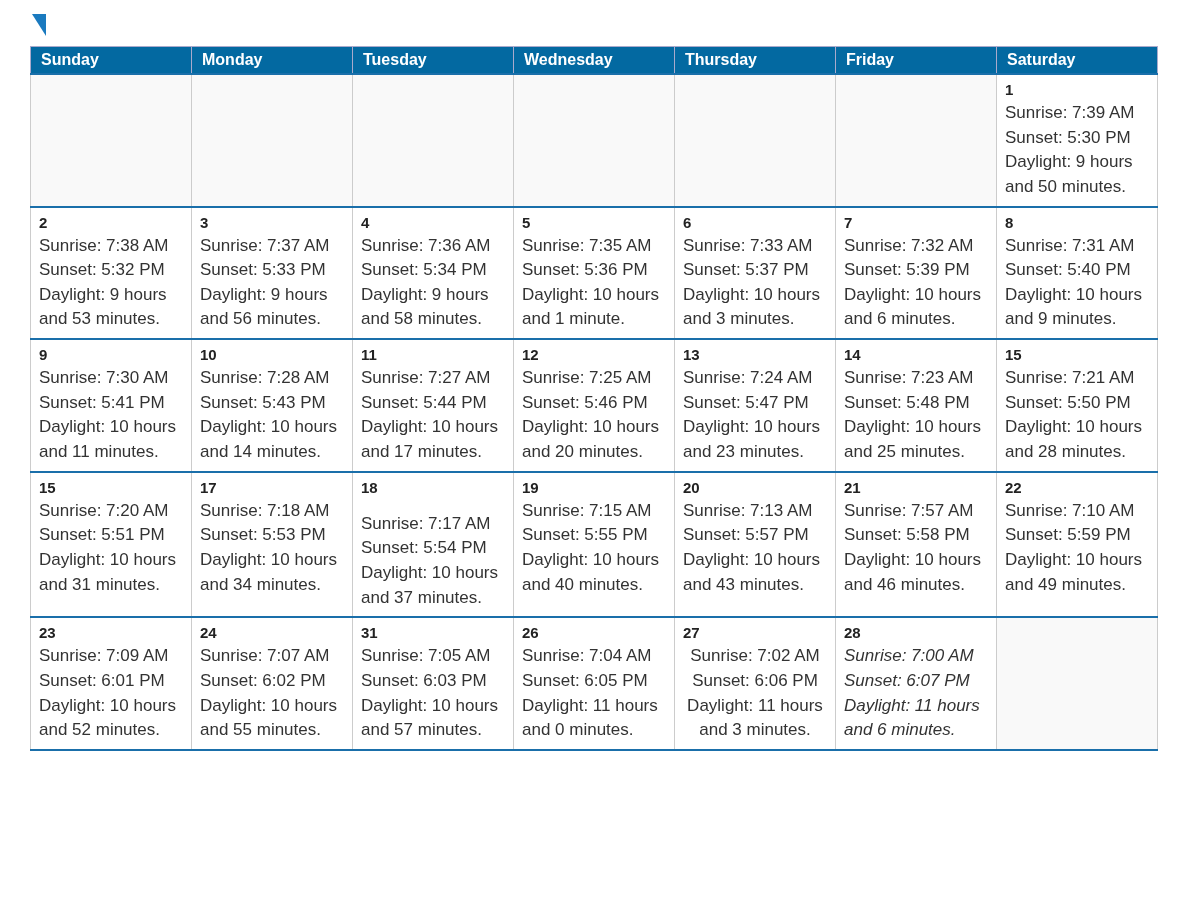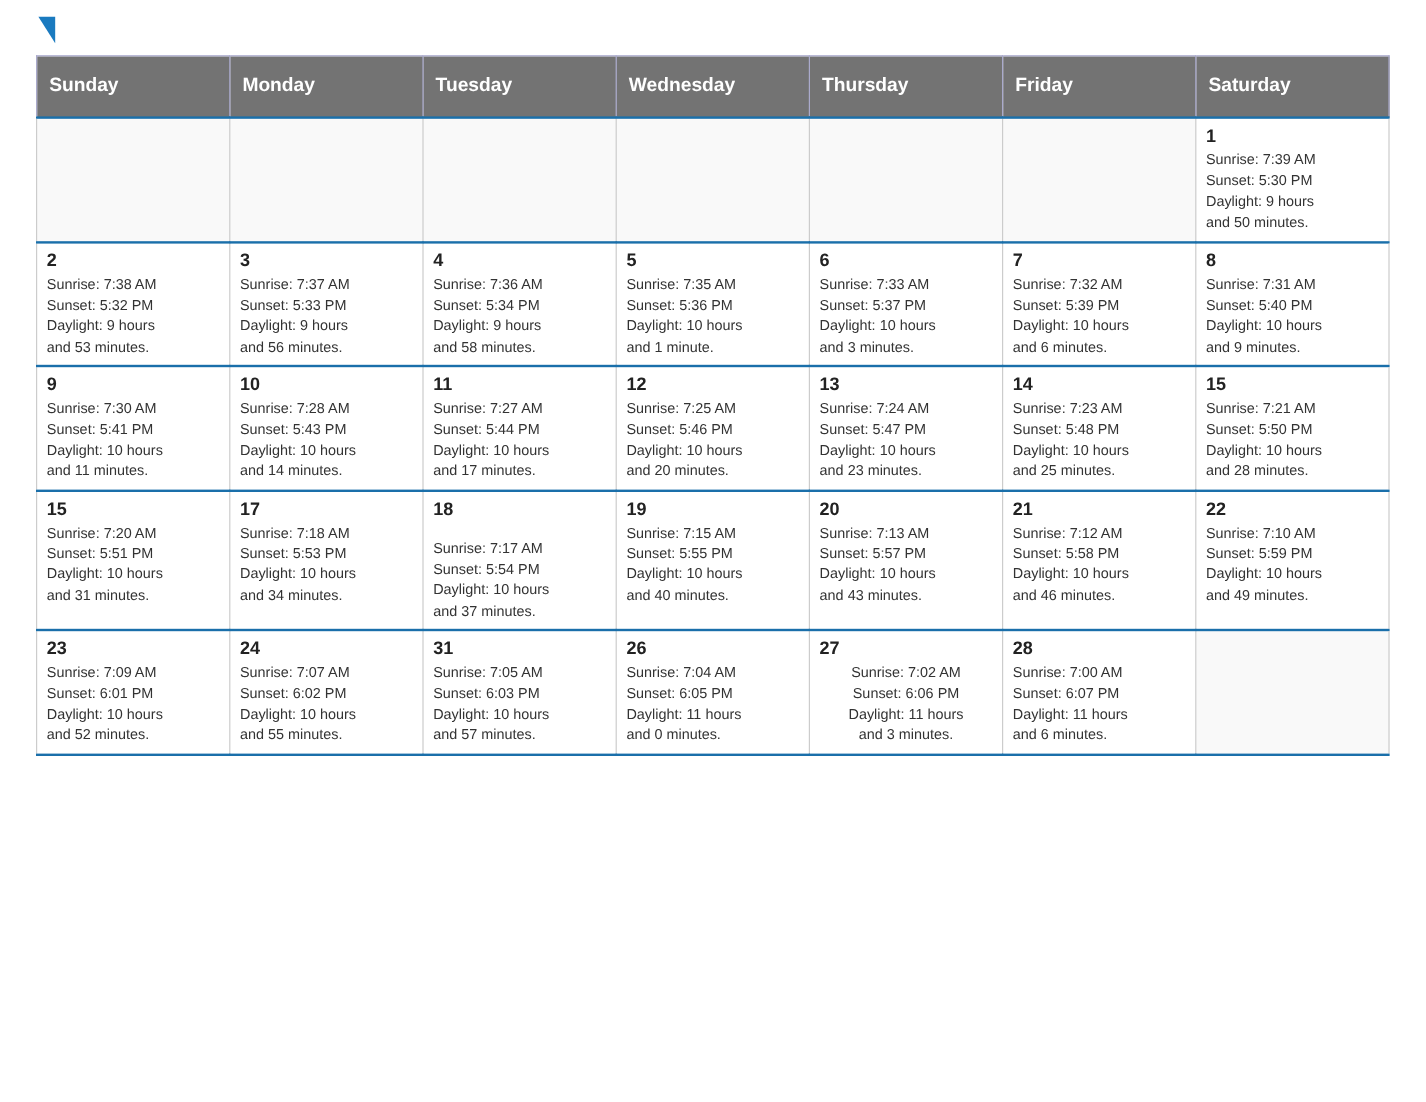--- a/index.html
+++ b/index.html
@@ -53,25 +53,25 @@
       font-size: 22px;
       color: #444;
       margin-top: 4px;
     }
     .calendar {
       width: 100%;
       border-collapse: collapse;
       margin-top: 8px;
     }
     .calendar th {
-      background-color: #737373;
+      background-color: #0369a1;
       color: #fff;
       font-size: 16px;
       font-weight: bold;
-      padding: 16px 10px;
+      padding: 4px 10px;
       text-align: left;
       border: 1px solid #aac;
     }
     .calendar td {
       border: 1px solid #ccc;
       vertical-align: top;
       padding: 6px 8px;
       width: 14.28%;
       min-height: 110px;
       font-size: 13px;
@@ -81,21 +81,21 @@
       border-bottom: 2px solid #1a6faa;
     }
     .day-number {
       font-size: 15px;
       font-weight: bold;
       color: #222;
       display: block;
       margin-bottom: 3px;
     }
     .day-info {
-      font-size: 12px;
+      font-size: 17px;
       color: #333;
       line-height: 1.45;
     }
     .empty-cell {
       background: #f9f9f9;
     }
     .logo-wrapper {
       display: flex;
       flex-direction: column;
     }
@@ -284,21 +284,21 @@
         </td>
         <td>
           <span class="day-number">20</span>
           <div class="day-info" style="white-space: pre-line;">Sunrise: 7:13 AM
 Sunset: 5:57 PM
 Daylight: 10 hours
 and 43 minutes.</div>
         </td>
         <td>
           <span class="day-number">21</span>
-          <div class="day-info" style="white-space: pre-line;">Sunrise: 7:12 AM
+          <div class="day-info" style="white-space: pre-line;">Sunrise: 7:57 AM
 Sunset: 5:58 PM
 Daylight: 10 hours
 and 46 minutes.</div>
         </td>
         <td>
           <span class="day-number">22</span>
           <div class="day-info" style="white-space: pre-line;">Sunrise: 7:10 AM
 Sunset: 5:59 PM
 Daylight: 10 hours
 and 49 minutes.</div>
@@ -335,21 +335,21 @@
         </td>
         <td>
           <span class="day-number">27</span>
           <div class="day-info" style="white-space: pre-line; text-align: center;">Sunrise: 7:02 AM
 Sunset: 6:06 PM
 Daylight: 11 hours
 and 3 minutes.</div>
         </td>
         <td>
           <span class="day-number">28</span>
-          <div class="day-info" style="white-space: pre-line;">Sunrise: 7:00 AM
+          <div class="day-info" style="white-space: pre-line; font-style: italic;">Sunrise: 7:00 AM
 Sunset: 6:07 PM
 Daylight: 11 hours
 and 6 minutes.</div>
         </td>
         <td class="empty-cell"></td>
       </tr>
     </tbody>
 </table>
 
 </body></html>

